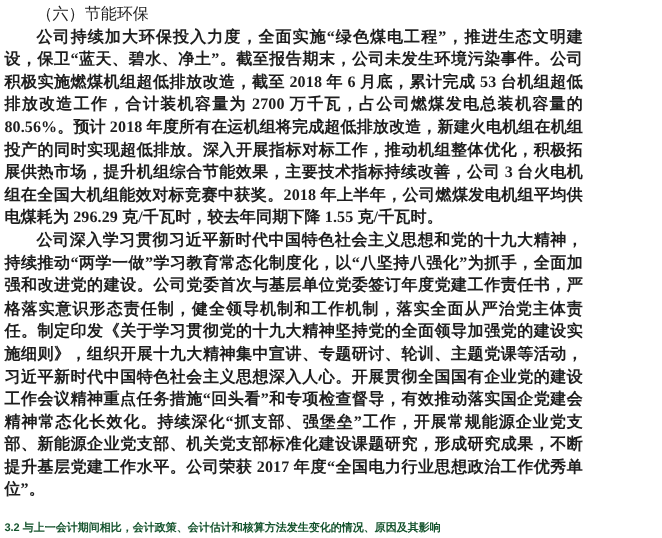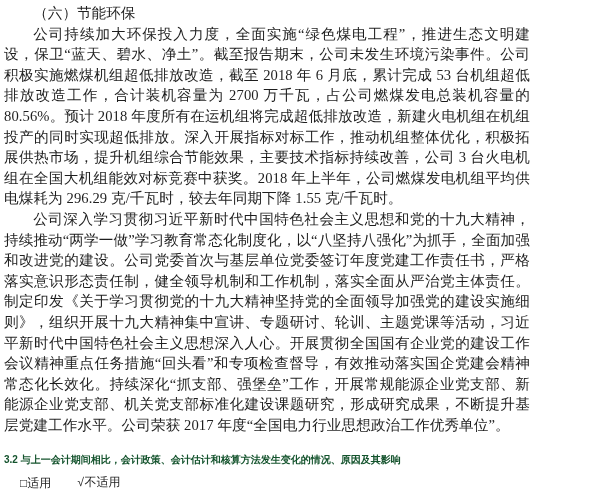--- a/index.html
+++ b/index.html
@@ -25,20 +25,21 @@
     text-align: justify;
     margin: 0;
     font-weight: 400;
   }
   .body-para {
     margin: 0;
     text-indent: 2em;
     text-align: justify;
     text-justify: inter-character;
     letter-spacing: 0.1px;
+    font-weight: bold;
   }
   .subsection-heading {
     margin: 14px 0 0 0;
     font-family: "Liberation Sans", "DejaVu Sans", sans-serif;
     font-weight: 700;
     font-size: 10px;
     line-height: 21px;
     color: #14532d;
     text-align: justify;
   }

